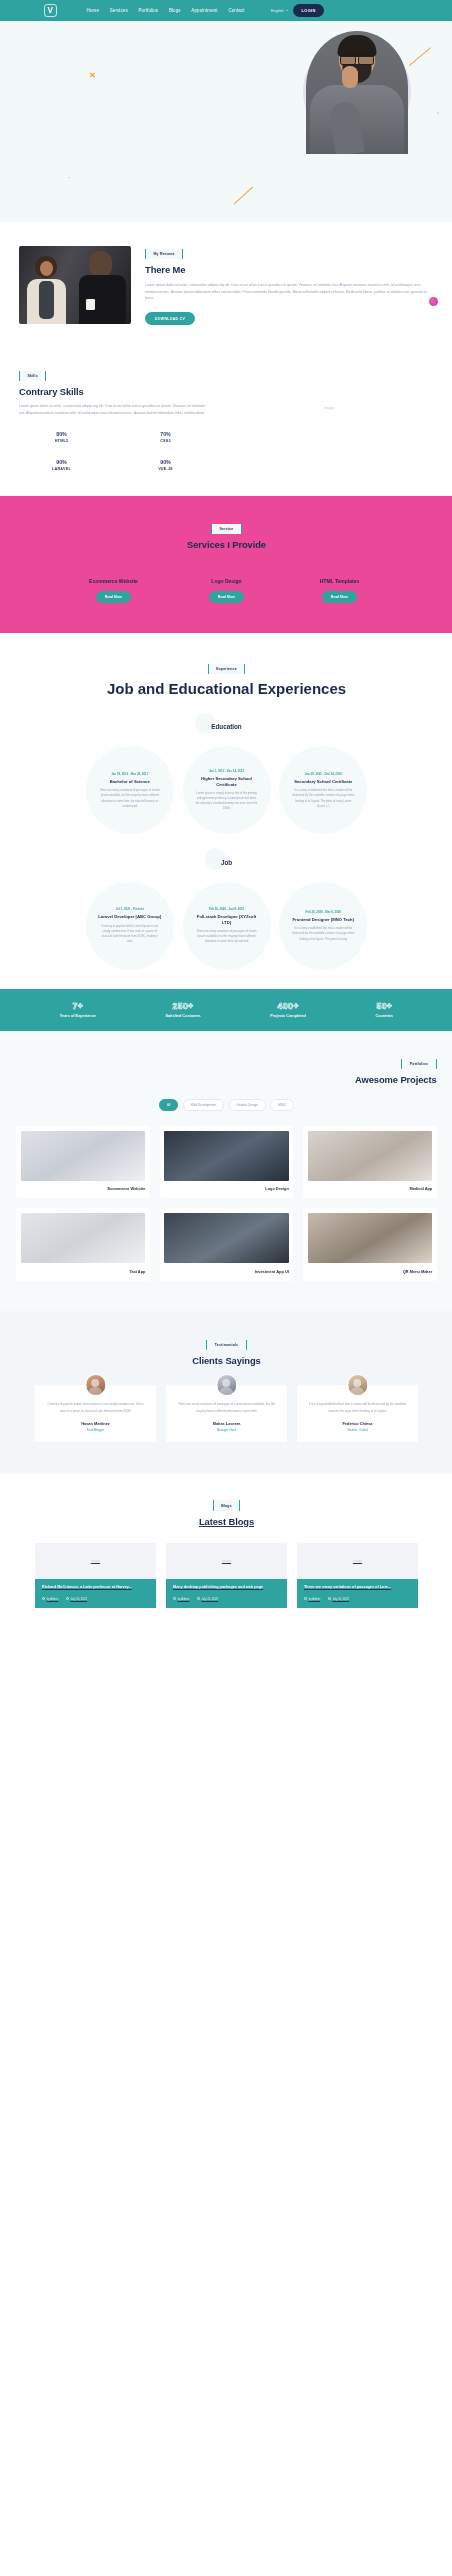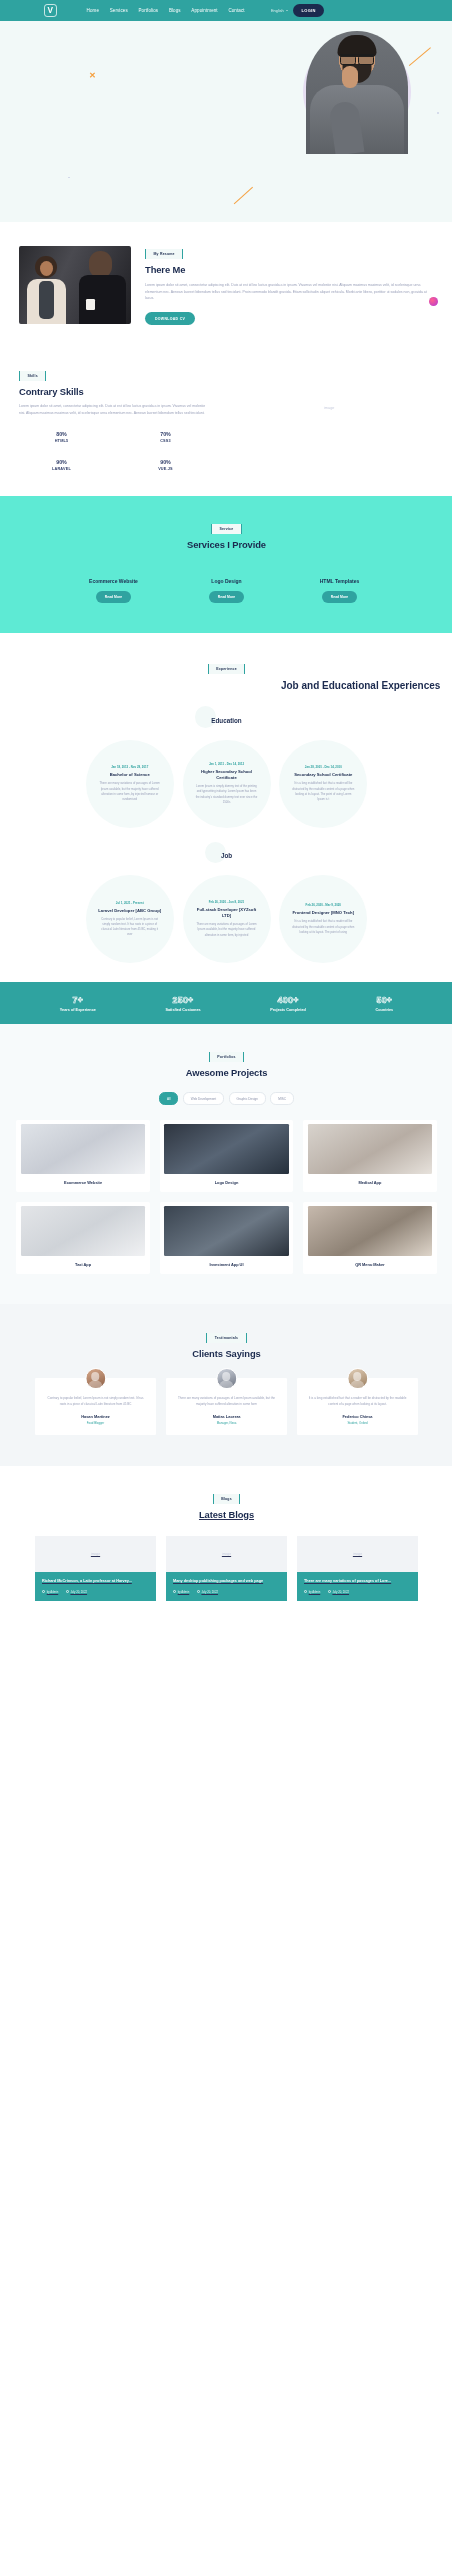--- a/index.html
+++ b/index.html
@@ -171,32 +171,32 @@
   .skills { display: flex; gap: 16.4px; padding: 21.4px 19px 25px; align-items: flex-start; }
   .skills-left { width: 189px; }
   .skill-grid { display: grid; grid-template-columns: 1fr 1fr; gap: 16.4px 19px; margin-top: 14px; }
   .sk { text-align: center; }
   .sk-pct { font-size: 5.3px; font-weight: 700; color: #33406b; }
   .sk-name { font-size: 3.8px; font-weight: 700; color: #33406b; margin-top: 1.9px; letter-spacing: 0.2px; }
   .skills-right { flex: 1; display: flex; align-items: center; justify-content: center; padding-top: 38px; }
   .img-ph { color: #c7ccdd; font-size: 3.8px; }
 
   
-  .services { background: #5eead4; padding: 25px 19px 30px; text-align: center; }
+  .services { background: #ec4899; padding: 25px 19px 30px; text-align: center; }
   .svc-row { display: flex; justify-content: center; gap: 19px; margin-top: 28px; }
   .svc { width: 94px; text-align: center; }
   .svc-title { font-size: 5px; font-weight: 700; color: #1b2a4e; }
   .svc-btn {
     margin-top: 7px; background: #2fa3a0; color: #fff; border: none;
     border-radius: 6.3px; padding: 3.8px 8.8px; font-size: 3.4px; font-weight: 600; cursor: pointer;
   }
 
   
   .exp { padding: 28px 12.6px 19px; text-align: center; }
-  .exp-h2 { font-size: 10px; font-weight: 700; color: #1b2a4e; margin-top: 5px; line-height: 1.35; text-align: right; }
+  .exp-h2 { font-size: 15px; font-weight: 700; color: #1b2a4e; margin-top: 5px; line-height: 1.35; }
   .subhead-wrap { position: relative; display: inline-block; margin: 21.4px 0 5px; }
   .subhead-blob {
     position: absolute; left: -16.4px; top: -7.5px; width: 21.4px; height: 21.4px;
     border-radius: 50%; background: #f2f9f8;
   }
   .subhead { position: relative; font-size: 6.3px; font-weight: 700; color: #1b2a4e; }
   .circ-row { display: flex; justify-content: center; gap: 8.8px; margin-top: 10px; }
   .circ {
     width: 88px; height: 88px; border-radius: 50%; background: #f3faf9;
     display: flex; flex-direction: column; align-items: center; justify-content: center;
@@ -212,21 +212,21 @@
     align-items: center; padding: 12.6px 25px; color: #fff;
   }
   .stat { text-align: center; }
   .stat-num {
     font-size: 8.8px; font-weight: 700; color: transparent;
     -webkit-text-stroke: 0.6px #ffffff; letter-spacing: 0.3px;
   }
   .stat-lbl { font-size: 3.8px; font-weight: 700; margin-top: 3.1px; }
 
   
-  .portfolio { background: #f7fafb; padding: 25px 16.4px 30px; text-align: center; }
+  .portfolio { background: #f7fafb; padding: 25px 16.4px 30px; text-align: right; }
   .filters { display: flex; justify-content: center; gap: 4.4px; margin-top: 14px; }
   .filter {
     font-size: 3.1px; color: #8d93ab; background: #fff; border: 0.4px solid #e4e9ee;
     border-radius: 5.7px; padding: 3.1px 7px; cursor: pointer;
   }
   .filter.active { background: #2fa3a0; color: #fff; border-color: #2fa3a0; }
   .proj-grid {
     display: grid; grid-template-columns: repeat(3,1fr); gap: 10px; margin-top: 15px;
   }
   .proj { background: #fff; border-radius: 1.9px; padding: 4.4px 4.4px 7px; }

